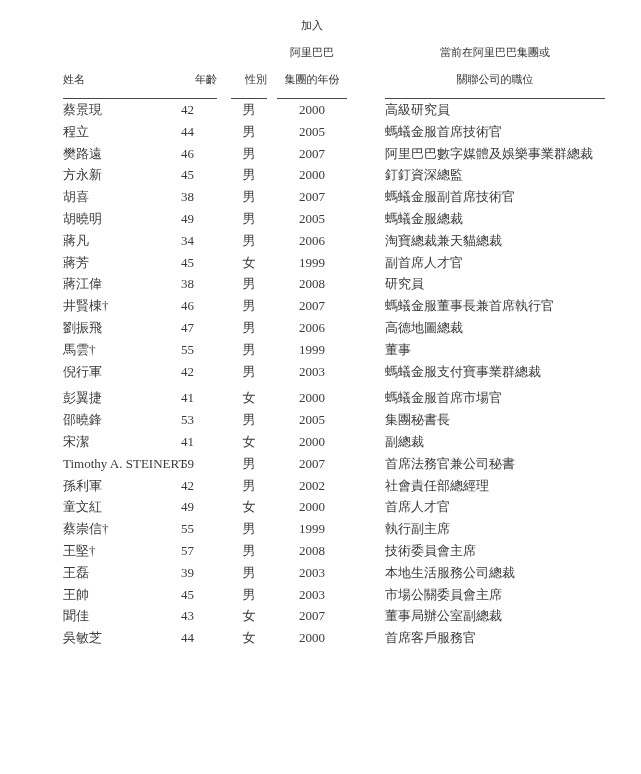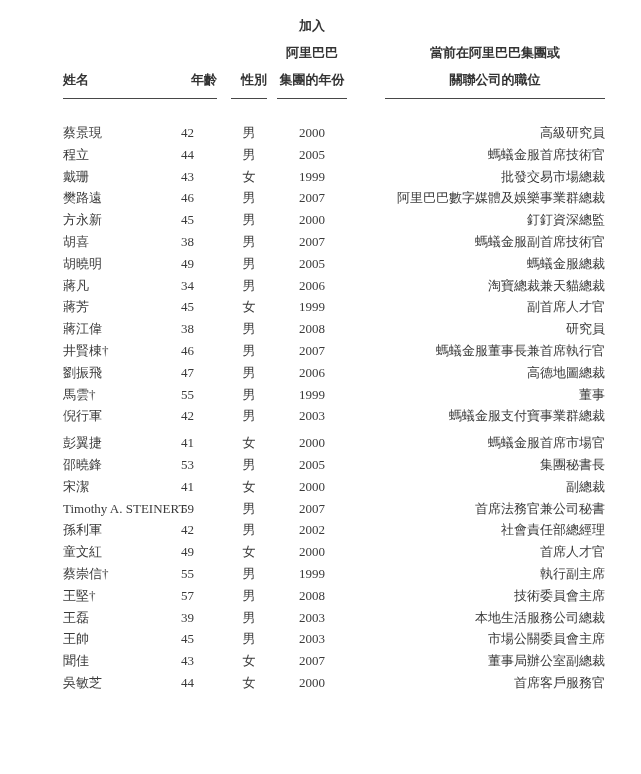--- a/index.html
+++ b/index.html
@@ -26,47 +26,47 @@
   }
   col.c-name{width:118px;}
   col.c-age{width:36px;}
   col.c-sp1{width:14px;}
   col.c-gender{width:36px;}
   col.c-sp2{width:10px;}
   col.c-year{width:70px;}
   col.c-sp3{width:38px;}
   col.c-pos{width:220px;}
   th{
-    font-weight:bold;
+    font-weight:normal;
     color:#333333;
     vertical-align:bottom;
     padding:0 0 5px 0;
-    font-size:13px;
+    font-size:11px;
     line-height:27px;
     border-bottom:1.5px solid var(--rule);
   }
   th.th-sp{border-bottom:none;}
   th.th-name{text-align:left;}
   th.th-age{text-align:right;}
   th.th-gender{text-align:right;}
   th.th-year{text-align:center;}
   th.th-position{text-align:center;}
   td{
     font-size:13px;
     line-height:21.8px;
     vertical-align:top;
     padding:0;
   }
-  tbody tr:first-child td{padding-top:23px;}
+  tbody tr:first-child td{}
   tbody tr.extra-space td{padding-top:5px;}
   .td-name{text-align:left;white-space:nowrap;}
   .td-age{text-align:left;}
   .td-gender{text-align:center;}
   .td-year{text-align:center;}
-  .td-position{text-align:right;white-space:pre-line;margin-left:16px;}
+  .td-position{text-align:left;white-space:pre-line;margin-left:16px;}
 </style>
 </head>
 <body>
 
 <div class="page">
   <table>
     <colgroup>
       <col class="c-name">
         <col class="c-age">
         <col class="c-sp1">
@@ -116,30 +116,20 @@
           <td class="td-name">程立</td>
           <td class="td-age">44</td>
           <td class="td-sp"></td>
           <td class="td-gender">男</td>
           <td class="td-sp"></td>
           <td class="td-year">2005</td>
           <td class="td-sp"></td>
           <td class="td-position">螞蟻金服首席技術官</td>
         </tr>
         <tr>
-          <td class="td-name">戴珊</td>
-          <td class="td-age">43</td>
-          <td class="td-sp"></td>
-          <td class="td-gender">女</td>
-          <td class="td-sp"></td>
-          <td class="td-year">1999</td>
-          <td class="td-sp"></td>
-          <td class="td-position">批發交易市場總裁</td>
-        </tr>
-        <tr>
           <td class="td-name">樊路遠</td>
           <td class="td-age">46</td>
           <td class="td-sp"></td>
           <td class="td-gender">男</td>
           <td class="td-sp"></td>
           <td class="td-year">2007</td>
           <td class="td-sp"></td>
           <td class="td-position">阿里巴巴數字媒體及娛樂事業群總裁</td>
         </tr>
         <tr>

